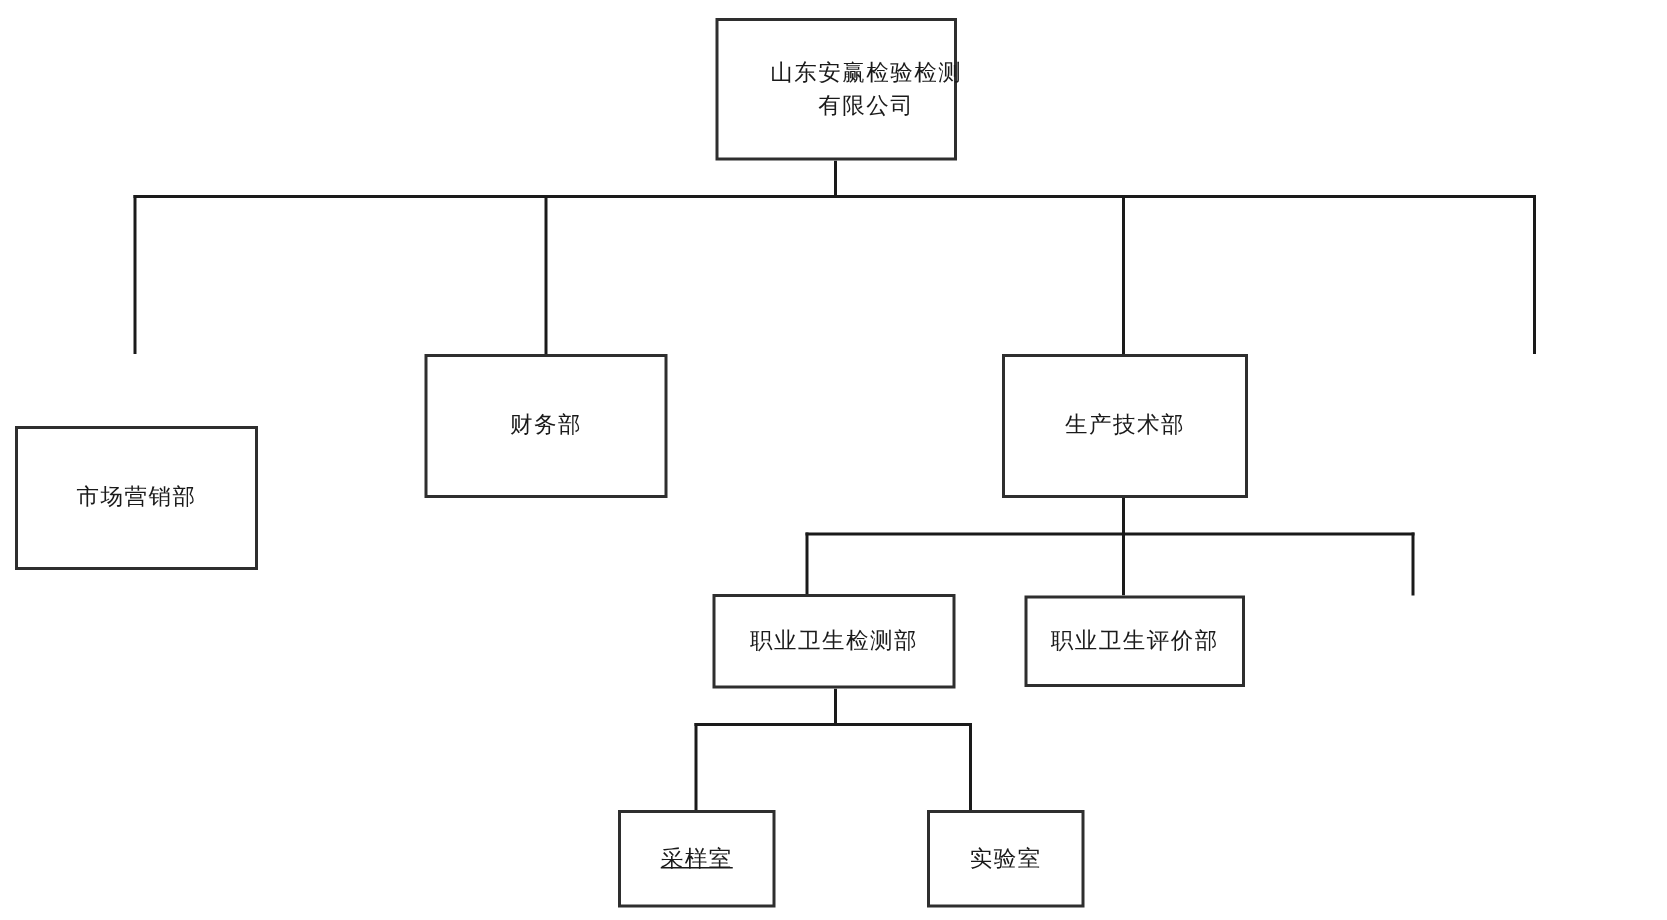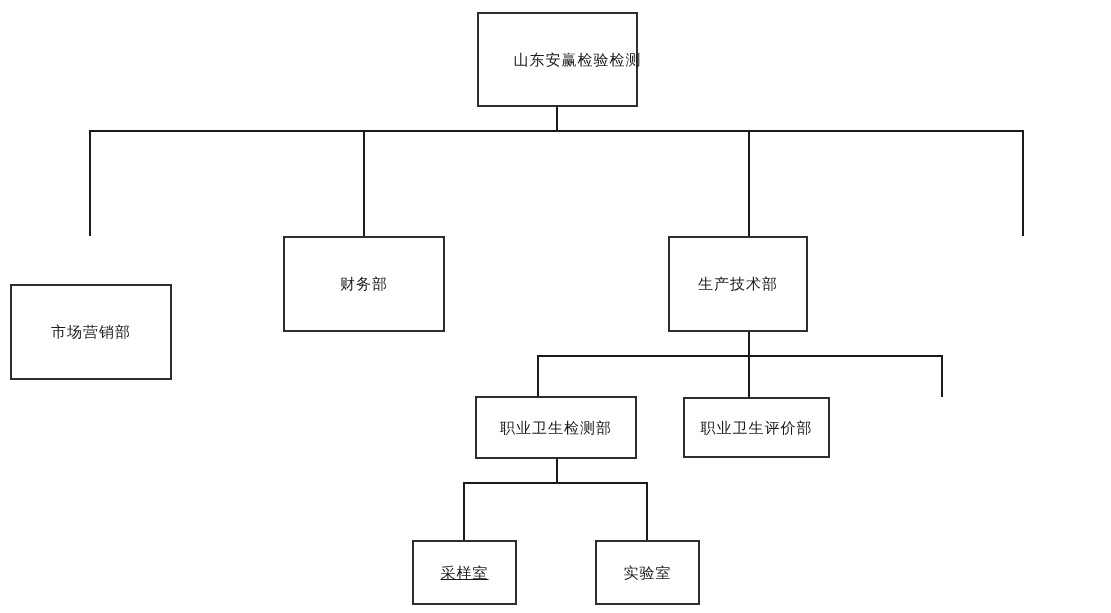--- a/index.html
+++ b/index.html
@@ -41,27 +41,27 @@
     white-space: nowrap;
   }
   .node-label .line {
     display: block;
     padding-left: 40px;
   }
   
   .n-root       { left: 477px; top: 12px;  width: 161px; height: 95px; }
   .n-marketing  { left: 10px;  top: 236px; width: 162px; height: 96px; margin-top: 48px; }
   .n-finance    { left: 283px; top: 236px; width: 162px; height: 96px; }
-  .n-production { left: 668px; top: 236px; width: 140px; height: 96px; }
+  .n-production { left: 668px; top: 236px; width: 164px; height: 96px; }
   .n-admin      { left: 942px; top: 236px; width: 161px; height: 96px; }
   .n-testing    { left: 475px; top: 396px; width: 162px; height: 63px; align-items: center; }
   .n-evaluation { left: 683px; top: 397px; width: 147px; height: 61px; }
   .n-quality    { left: 878px; top: 397px; width: 144px; height: 61px; }
   .n-sampling   { left: 412px; top: 540px; width: 105px; height: 65px; text-decoration: underline; }
-  .n-lab        { left: 595px; top: 540px; width: 105px; height: 65px; }
+  .n-lab        { left: 618px; top: 540px; width: 105px; height: 65px; }
 </style>
 </head>
 <body>
 
 <div class="canvas">
 
   <svg class="connector-layer" viewBox="0 0 1111 613" xmlns="http://www.w3.org/2000/svg">
     <g stroke="#1a1a1a" stroke-width="2" fill="none">
       <line x1="557" y1="107" x2="557" y2="132"></line>
       <line x1="89" y1="131" x2="1024" y2="131"></line>
@@ -81,20 +81,21 @@
       <line x1="557" y1="459" x2="557" y2="484"></line>
       <line x1="463" y1="483" x2="648" y2="483"></line>
       <line x1="464" y1="482" x2="464" y2="540"></line>
       <line x1="647" y1="482" x2="647" y2="540"></line>
     </g>
   </svg>
 
   <div class="node n-root">
     <span class="node-label">
       <span class="line">山东安赢检验检测</span>
+      <span class="line">有限公司</span>
     </span>
   </div>
 
   <div class="node n-marketing">
     <span class="node-label">市场营销部</span>
   </div>
 
   <div class="node n-finance">
     <span class="node-label">财务部</span>
   </div>

